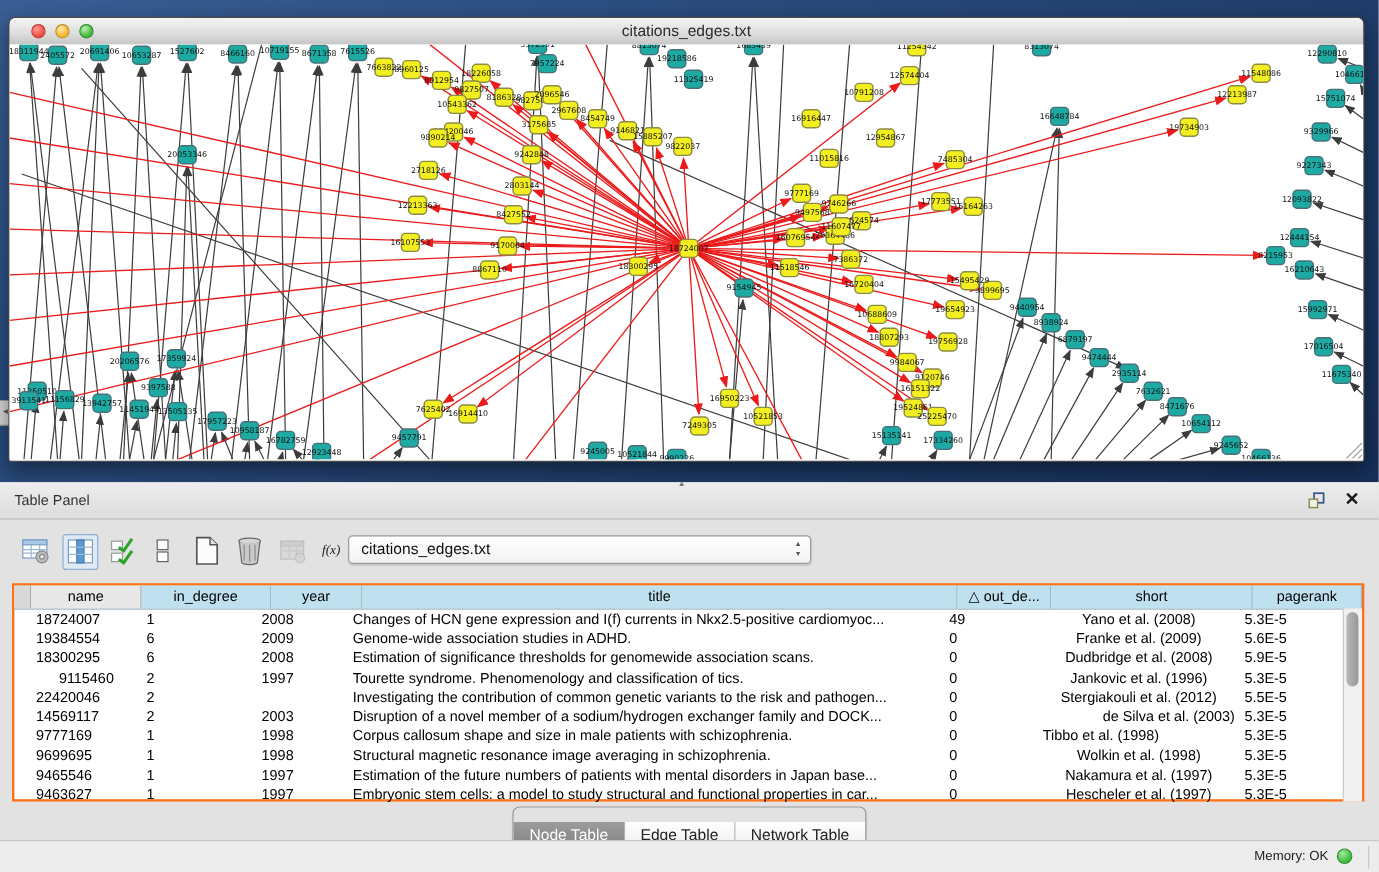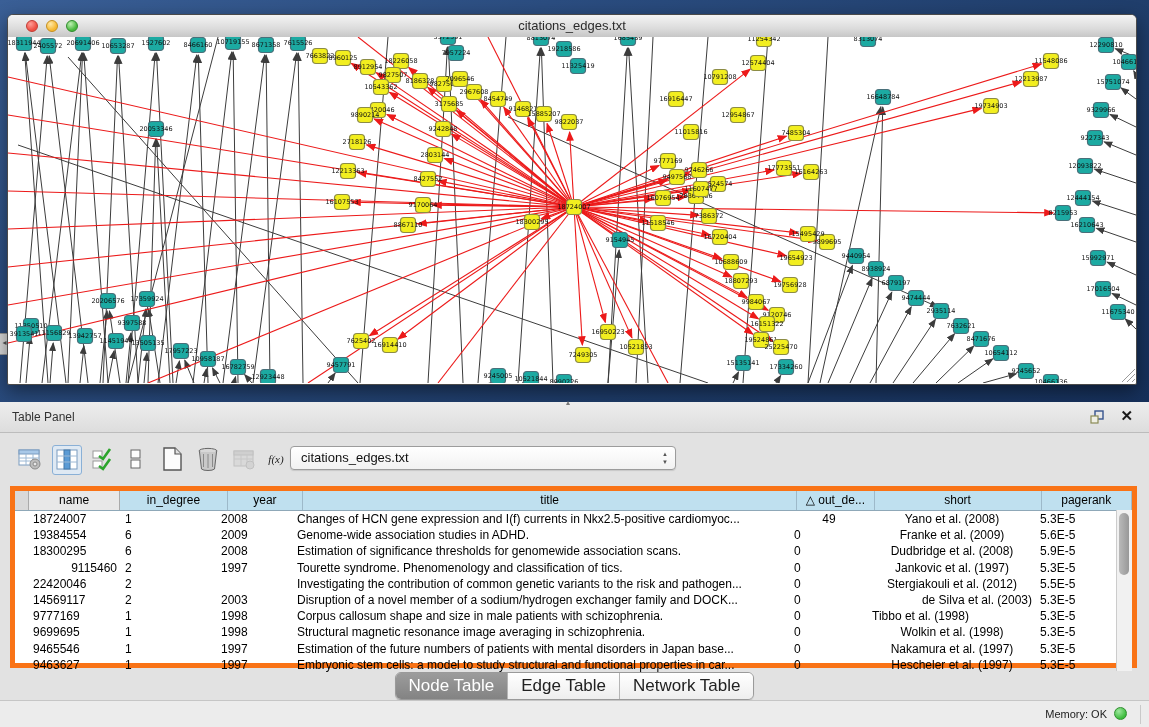--- a/index.html
+++ b/index.html
@@ -37,37 +37,37 @@
   .tb-ic{position:absolute;top:12px;width:28px;height:28px;display:flex;align-items:center;justify-content:center;}
   .tb-ic.sel{border:1px solid #8ab0d6;border-radius:3px;background:#dfe9f3;}
   .fx-ic{font-family:"Liberation Serif",serif;font-style:italic;font-size:11px;color:#222;}
   .combo{position:absolute;left:290px;top:13px;width:386px;height:24px;box-sizing:border-box;
          border:1px solid #9c9c9c;border-radius:4px;background:linear-gradient(#ffffff,#f2f2f2);
          font-size:13px;color:#111;line-height:22px;padding-left:10px;
          box-shadow:inset 0 1px 1px rgba(255,255,255,.8),0 1px 1px rgba(0,0,0,.12);}
   .combo .arrows{position:absolute;right:7px;top:3px;font-size:6px;color:#555;line-height:8px;text-align:center;}
   
   .tbl{position:absolute;left:10px;top:84px;width:1127px;height:182px;background:#fff;
-       border:5px solid #f97316;box-sizing:border-box;font-size:12px;color:#000;}
+       border:2px solid #f97316;box-sizing:border-box;font-size:12px;color:#000;}
   .thead{display:flex;height:19px;border-bottom:1px solid #8fa8b8;}
   .th{box-sizing:border-box;border-right:1px solid #9db9c9;background:#bfe0ef;
       text-align:center;font-size:12px;line-height:18px;overflow:hidden;white-space:nowrap;}
   .th.gut{background:#d9d9d9;border-right:1px solid #aaa;}
   .th.plain{background:#e8e8e8;border-right:1px solid #aaa;}
   .trow{display:flex;height:16.2px;line-height:16px;}
   .td{box-sizing:border-box;overflow:hidden;white-space:nowrap;padding:0 4px;}
   .vscroll{position:absolute;right:0;top:19px;width:15px;height:161px;background:#f1f1f1;border-left:1px solid #ccc;}
   .vthumb{position:absolute;left:2px;top:3px;width:10px;height:62px;border-radius:5px;
           background:linear-gradient(90deg,#b9b9b9,#989898);}
   
   .tabs{position:absolute;left:0;top:270px;width:100%;text-align:center;}
   .seg{display:inline-flex;border:1px solid #9a9a9a;border-radius:6px;overflow:hidden;
        box-shadow:0 1px 1px rgba(0,0,0,.15);}
-  .seg .tab{padding:3px 13px;font-size:17px;background:linear-gradient(#ffffff,#eeeeee);
-            color:#222;border-right:1px solid #b5b5b5;}
+  .seg .tab{padding:3px 13px;font-size:13px;background:linear-gradient(#ffffff,#eeeeee);
+            color:#222;border-right:1px solid #b5b5b5;margin-top:12px;}
   .seg .tab:last-child{border-right:none;}
   .seg .tab.active{background:linear-gradient(#9c9c9c,#838383);color:#fff;}
   
   .statusbar{position:absolute;left:0;top:298px;width:100%;height:27px;background:#ececec;
              border-top:1px solid #c6c6c6;}
   .statusbar .mem{position:absolute;right:42px;top:7px;font-size:11px;color:#222;}
   .led{position:absolute;right:22px;top:6px;width:13px;height:13px;border-radius:50%;
        background:radial-gradient(circle at 35% 30%,#9fe89f,#3dbb3d 70%);border:1px solid #2f8f2f;box-sizing:border-box;}
   .statusbar .grip{position:absolute;right:8px;top:4px;width:1px;height:19px;background:#c9c9c9;}
 </style>
@@ -838,21 +838,21 @@
         <div class="th" style="width: 168px;">short</div>
         <div class="th" style="width: 91px;">pagerank</div>
       </div>
     <div id="tbody">
         <div class="trow">
           <div class="td" style="width: 14px;"></div>
           <div class="td" style="width: 92px; text-align: left;">18724007</div>
           <div class="td" style="width: 96px; text-align: left;">1</div>
           <div class="td" style="width: 76px; text-align: left;">2008</div>
           <div class="td" style="width: 497px; text-align: left;">Changes of HCN gene expression and I(f) currents in Nkx2.5-positive cardiomyoc...</div>
-          <div class="td" style="width: 78px; text-align: center;">49</div>
+          <div class="td" style="width: 78px; text-align: left;">49</div>
           <div class="td" style="width: 168px; text-align: center;">Yano et al. (2008)</div>
           <div class="td" style="width: 91px; text-align: left;">5.3E-5</div>
         </div>
         <div class="trow">
           <div class="td" style="width: 14px;"></div>
           <div class="td" style="width: 92px; text-align: left;">19384554</div>
           <div class="td" style="width: 96px; text-align: left;">6</div>
           <div class="td" style="width: 76px; text-align: left;">2009</div>
           <div class="td" style="width: 497px; text-align: left;">Genome-wide association studies in ADHD.</div>
           <div class="td" style="width: 78px; text-align: left;">0</div>
@@ -864,26 +864,26 @@
           <div class="td" style="width: 92px; text-align: left;">18300295</div>
           <div class="td" style="width: 96px; text-align: left;">6</div>
           <div class="td" style="width: 76px; text-align: left;">2008</div>
           <div class="td" style="width: 497px; text-align: left;">Estimation of significance thresholds for genomewide association scans.</div>
           <div class="td" style="width: 78px; text-align: left;">0</div>
           <div class="td" style="width: 168px; text-align: center;">Dudbridge et al. (2008)</div>
           <div class="td" style="width: 91px; text-align: left;">5.9E-5</div>
         </div>
         <div class="trow">
           <div class="td" style="width: 14px;"></div>
-          <div class="td" style="width: 92px; text-align: right;">9115460</div>
+          <div class="td" style="width: 92px; text-align: center;">9115460</div>
           <div class="td" style="width: 96px; text-align: left;">2</div>
           <div class="td" style="width: 76px; text-align: left;">1997</div>
           <div class="td" style="width: 497px; text-align: left;">Tourette syndrome. Phenomenology and classification of tics.</div>
           <div class="td" style="width: 78px; text-align: left;">0</div>
-          <div class="td" style="width: 168px; text-align: center;">Jankovic et al. (1997)</div>
+          <div class="td" style="width: 168px; text-align: center;">Jankovic et al. (1996)</div>
           <div class="td" style="width: 91px; text-align: left;">5.3E-5</div>
         </div>
         <div class="trow">
           <div class="td" style="width: 14px;"></div>
           <div class="td" style="width: 92px; text-align: left;">22420046</div>
           <div class="td" style="width: 96px; text-align: left;">2</div>
           <div class="td" style="width: 76px; text-align: right; margin-top: 40px;">2012</div>
           <div class="td" style="width: 497px; text-align: left;">Investigating the contribution of common genetic variants to the risk and pathogen...</div>
           <div class="td" style="width: 78px; text-align: left;">0</div>
           <div class="td" style="width: 168px; text-align: center;">Stergiakouli et al. (2012)</div>

